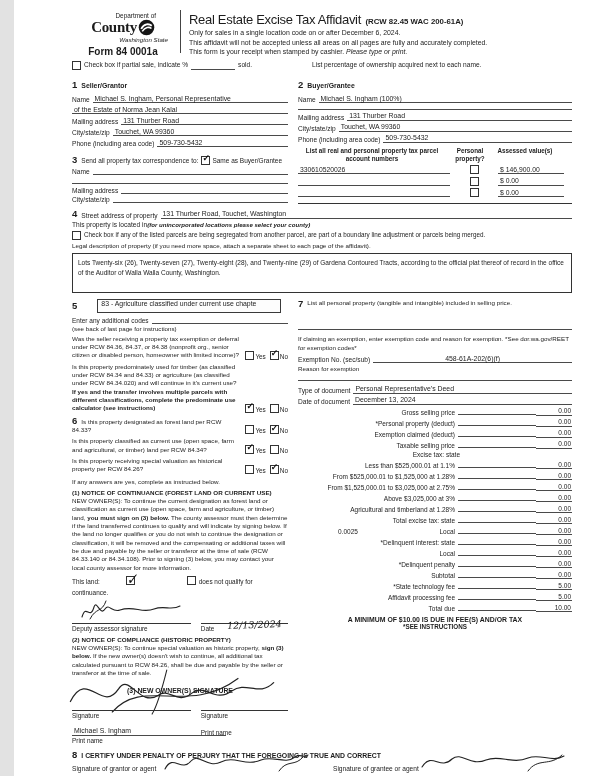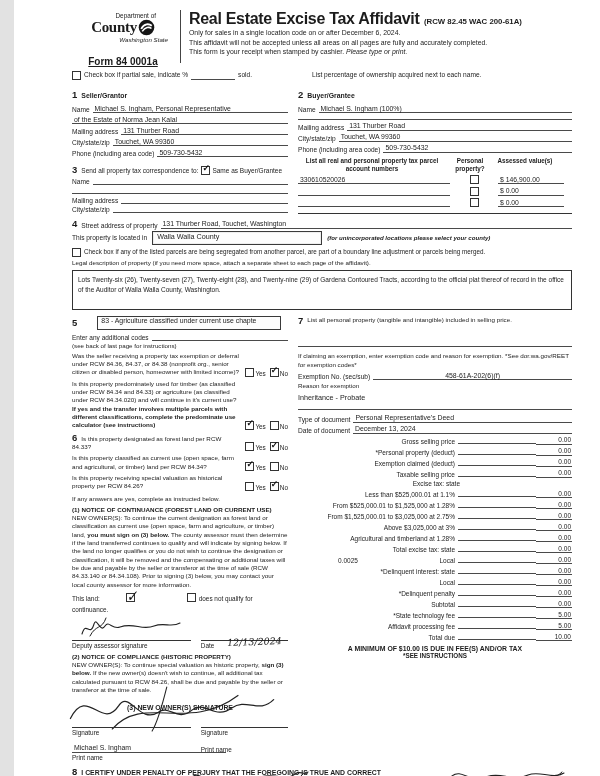--- a/index.html
+++ b/index.html
@@ -9,24 +9,24 @@
   .content{position:absolute;left:72px;top:8px;width:500px;}
 
   
   .hdr{display:flex;margin-bottom:4px;}
   .logo{width:102px;flex:none;text-align:center;padding-top:4px;}
   .lg-top{font-size:6.4px;text-align:right;padding-right:18px;}
   .lg-line{display:flex;align-items:center;justify-content:center;}
   .lg-name{font-family:"Liberation Serif",serif;font-weight:bold;font-size:15px;letter-spacing:-0.3px;}
   .lg-mark{width:17px;height:17px;margin-left:1px;}
   .lg-state{font-size:6.2px;font-style:italic;text-align:right;padding-right:6px;}
-  .lg-form{font-weight:bold;font-size:10px;margin-top:13px;text-decoration:underline;}
+  .lg-form{font-weight:bold;font-size:10px;margin-top:3px;}
   .hdr-div{width:1px;background:#444;margin:2px 8px 4px 6px;flex:none;}
   .titleblk{flex:1;padding-top:2px;}
-  .title{font-weight:bold;font-size:16px;letter-spacing:-0.3px;}
+  .title{font-weight:normal;font-size:13px;letter-spacing:-0.3px;}
   .rcw{font-weight:bold;font-size:7.8px;}
   .note{font-size:6.9px;line-height:1.4;}
   .it{font-style:italic;}
 
   
   .cb{display:inline-block;width:7px;height:7px;border:1px solid #333;position:relative;
       vertical-align:-1px;background:#fff;flex:none;}
   .cb.checked::after{content:"\2713";position:absolute;left:0px;top:-3.5px;font-size:9px;font-weight:bold;color:#111;}
   .cb.hand.checked::after{font-size:14px;top:-9px;left:-1px;transform:rotate(-8deg);font-weight:normal;}
   .frow{display:flex;align-items:flex-end;margin-top:2.6px;font-size:6.6px;}
@@ -244,21 +244,20 @@
     </div>
 
     <div class="s4">
       <div class="frow" style="margin-top:0;">
           <span class="secno">4</span>
           <span class="flabel">Street address of property</span>
           <span class="fval">131 Thurber Road, Touchet, Washington</span>
         </div>
       <div class="countyrow">
         <span>This property is located in</span>
-        <span class="countybox">Walla Walla County</span>
         <span class="cnote">(for unincorporated locations please select your county)</span>
       </div>
       <div class="cbrow">
         <span class="cb"></span>
         <span>Check box if any of the listed parcels are being segregated from another parcel, are part of a boundary line adjustment or parcels being merged.</span>
       </div>
       <div class="para" style="margin-top:2px;">Legal description of property (if you need more space, attach a separate sheet to each page of the affidavit).</div>
       <div class="legalbox">Lots Twenty-six (26), Twenty-seven (27), Twenty-eight (28), and Twenty-nine (29) of Gardena Contoured Tracts, according to the official plat thereof of record in the office of the Auditor of Walla Walla County, Washington.</div>
     </div>
 
@@ -362,21 +361,20 @@
           <span class="secno">7</span>
           <span class="para" style="flex:1;">List all personal property (tangible and intangible) included in selling price.</span>
         </div>
         <div class="blankline"></div>
         <div class="para" style="margin-top:5px;">If claiming an exemption, enter exemption code and reason for exemption. *See dor.wa.gov/REET for exemption codes*</div>
         <div class="frow">
             <span class="flabel">Exemption No. (sec/sub)</span>
             <span class="fval" style="text-align:center;">458-61A-202(6)(f)</span>
           </div>
         <div class="para" style="margin-top:2px;">Reason for exemption</div>
-        <div style="font-size:7.2px;margin-top:3px;">Inheritance - Probate</div>
         <div class="divline"></div>
         <div class="frow" style="margin-top:4px;">
             <span class="flabel">Type of document</span>
             <span class="fval">Personal Representative's Deed</span>
           </div>
         <div class="frow">
             <span class="flabel">Date of document</span>
             <span class="fval">December 13, 2024</span>
           </div>
 

